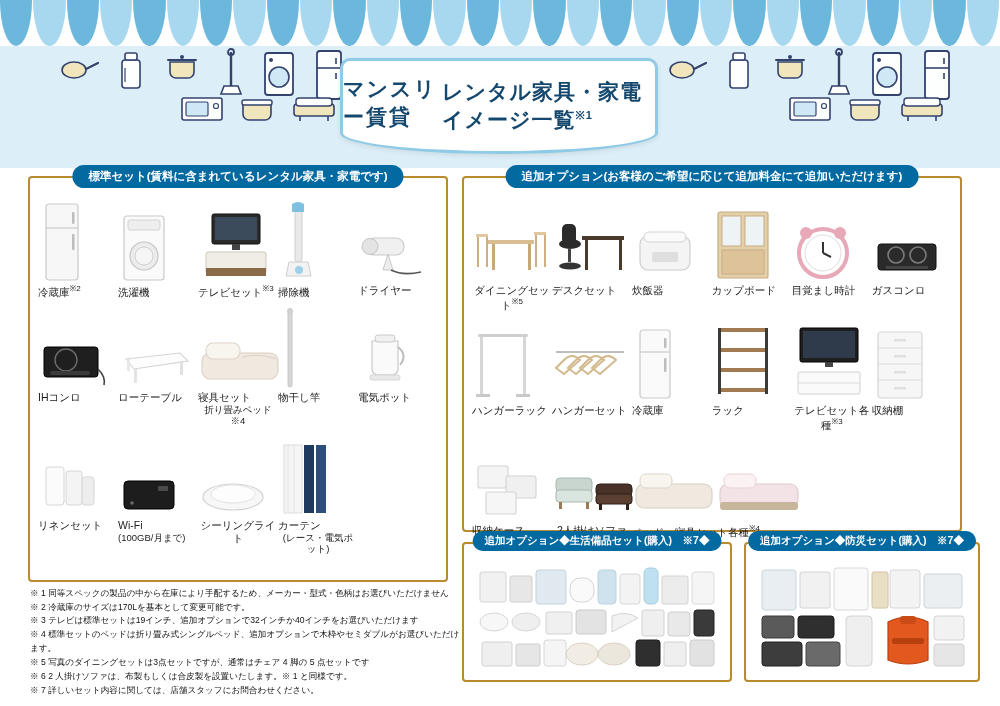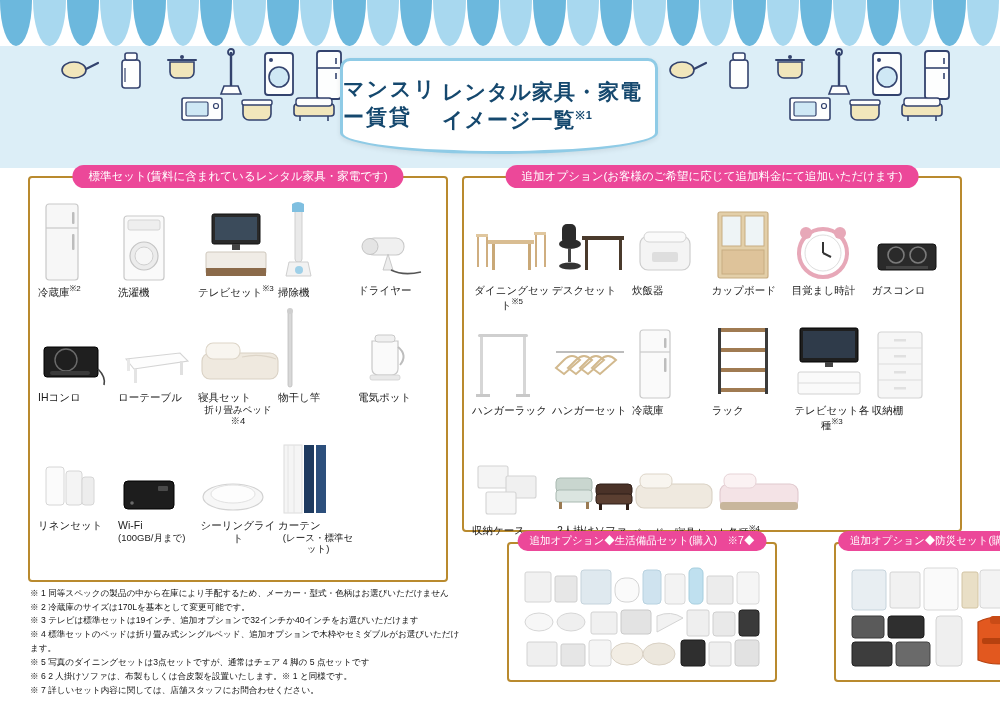--- a/index.html
+++ b/index.html
@@ -82,24 +82,24 @@
     border: 2px solid #b98a2e;
     border-radius: 4px;
     background: #fff;
     position: relative;
     padding: 20px 8px 6px 8px;
   }
   .panel-title {
     position: absolute;
     top: -13px; left: 50%;
     transform: translateX(-50%);
-    background: #ec4899;
+    background: #0369a1;
     color: #fff;
     font-size: 11.5px;
-    font-weight: normal;
+    font-weight: bold;
     padding: 4px 16px;
     border-radius: 12px;
     white-space: nowrap;
   }
   .panel-title.small { font-size: 10.5px; padding: 3px 12px; }
 
   .grid {
     display: flex; flex-wrap: wrap;
   }
   .cell {
@@ -119,21 +119,21 @@
   
   .col-left .cell { width: 20%; margin-bottom: 6px; }
   .col-left .thumb { height: 84px; }
 
   
   .col-right .cell { width: 16.66%; margin-bottom: 6px; }
   .col-right .thumb { height: 84px; }
 
   
   .bottom-row { display: flex; gap: 12px; margin-top: 10px; }
-  .bottom-panel { flex: 1; padding-top: 18px; margin-left: 45px; }
+  .bottom-panel { flex: 1; padding-top: 18px; }
   .bottom-panel .strip {
     height: 112px; display: flex; align-items: center; justify-content: center;
     overflow: hidden;
   }
 
   
   .footnotes {
     position: absolute;
     left: 30px; bottom: 8px;
     width: 430px;
@@ -475,21 +475,21 @@
           <div class="thumb">
             <svg width="56" height="76" viewBox="0 0 56 76">
                 <rect x="6" y="4" width="18" height="68" fill="#f5f5f5" stroke="#dcdcdc" stroke-width="1"></rect>
                 <rect x="26" y="4" width="10" height="68" fill="#1e3a5f"></rect>
                 <rect x="38" y="4" width="10" height="68" fill="#2c4f7c"></rect>
                 <line x1="10" y1="4" x2="10" y2="72" stroke="#e4e4e4"></line>
                 <line x1="16" y1="4" x2="16" y2="72" stroke="#e4e4e4"></line>
               </svg>
           </div>
           <div class="label"><span>カーテン</span></div>
-          <div class="sub">(レース・標準セット)</div>
+          <div class="sub">(レース・電気ポット)</div>
         </div>
 
       </div>
     </div>
   </div>
 
   <div class="col-right">
     <div class="panel" style="height:356px;">
       <div class="panel-title">追加オプション(お客様のご希望に応じて追加料金にて追加いただけます)</div>
       <div class="grid">

